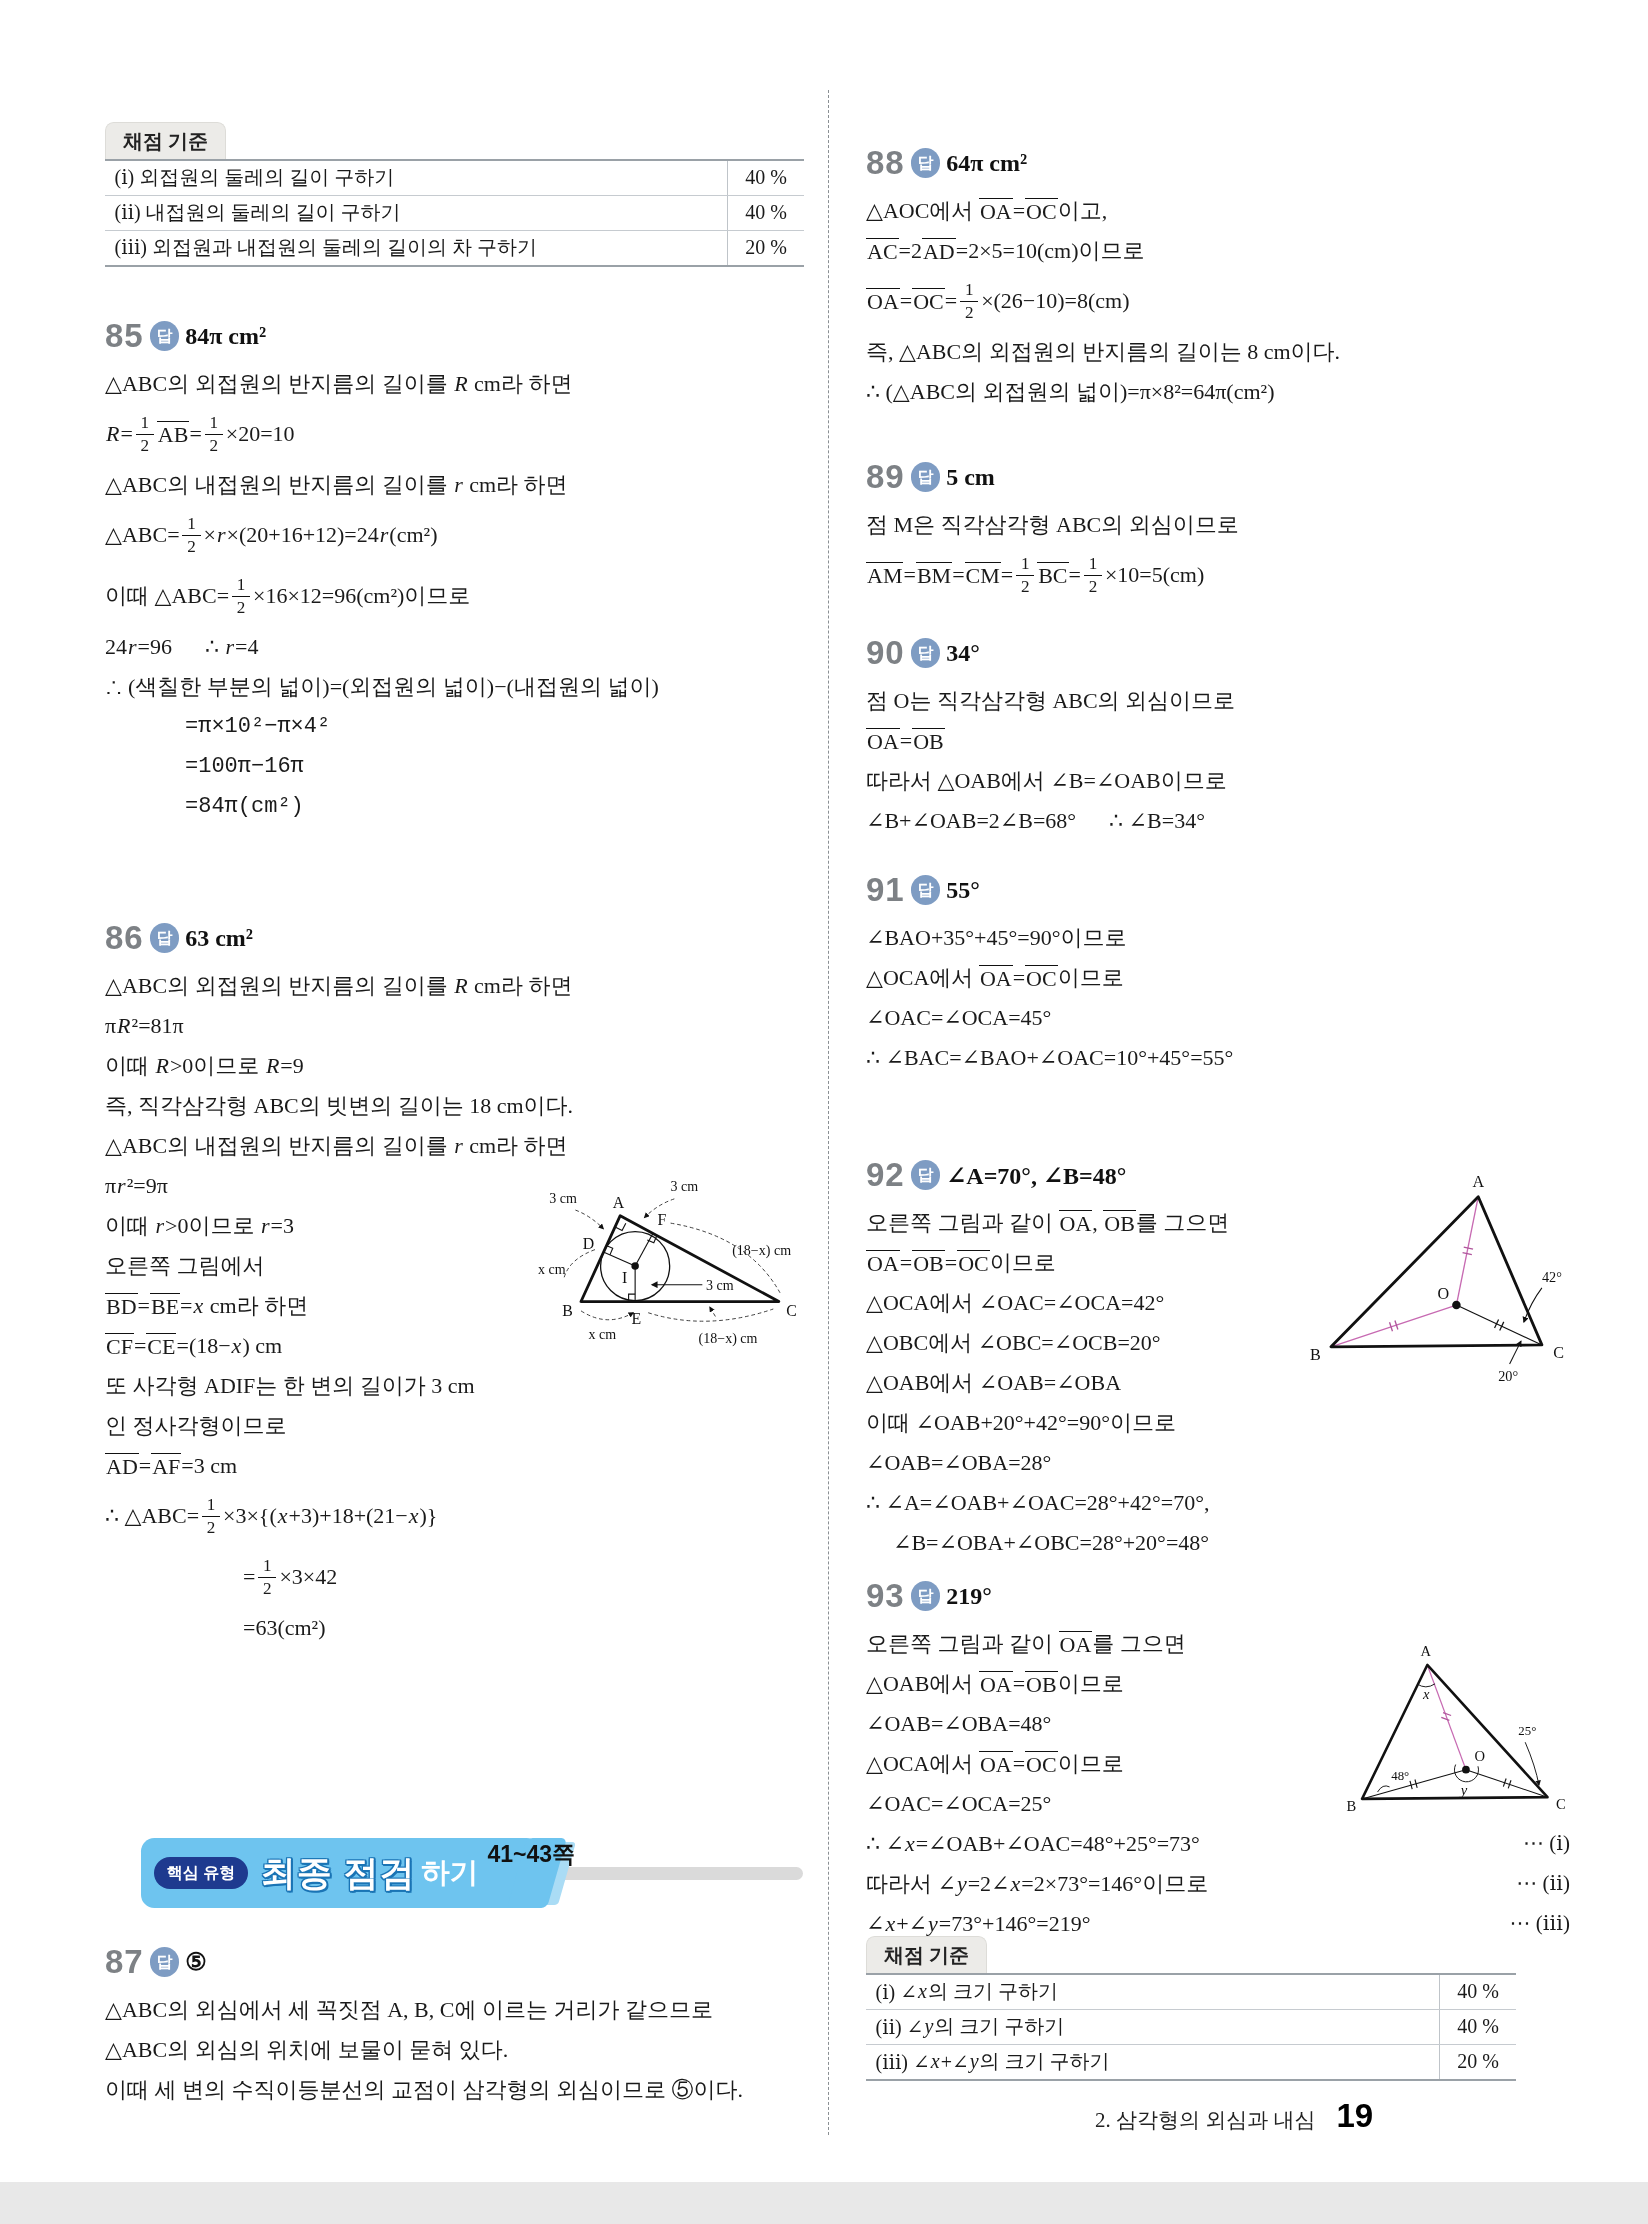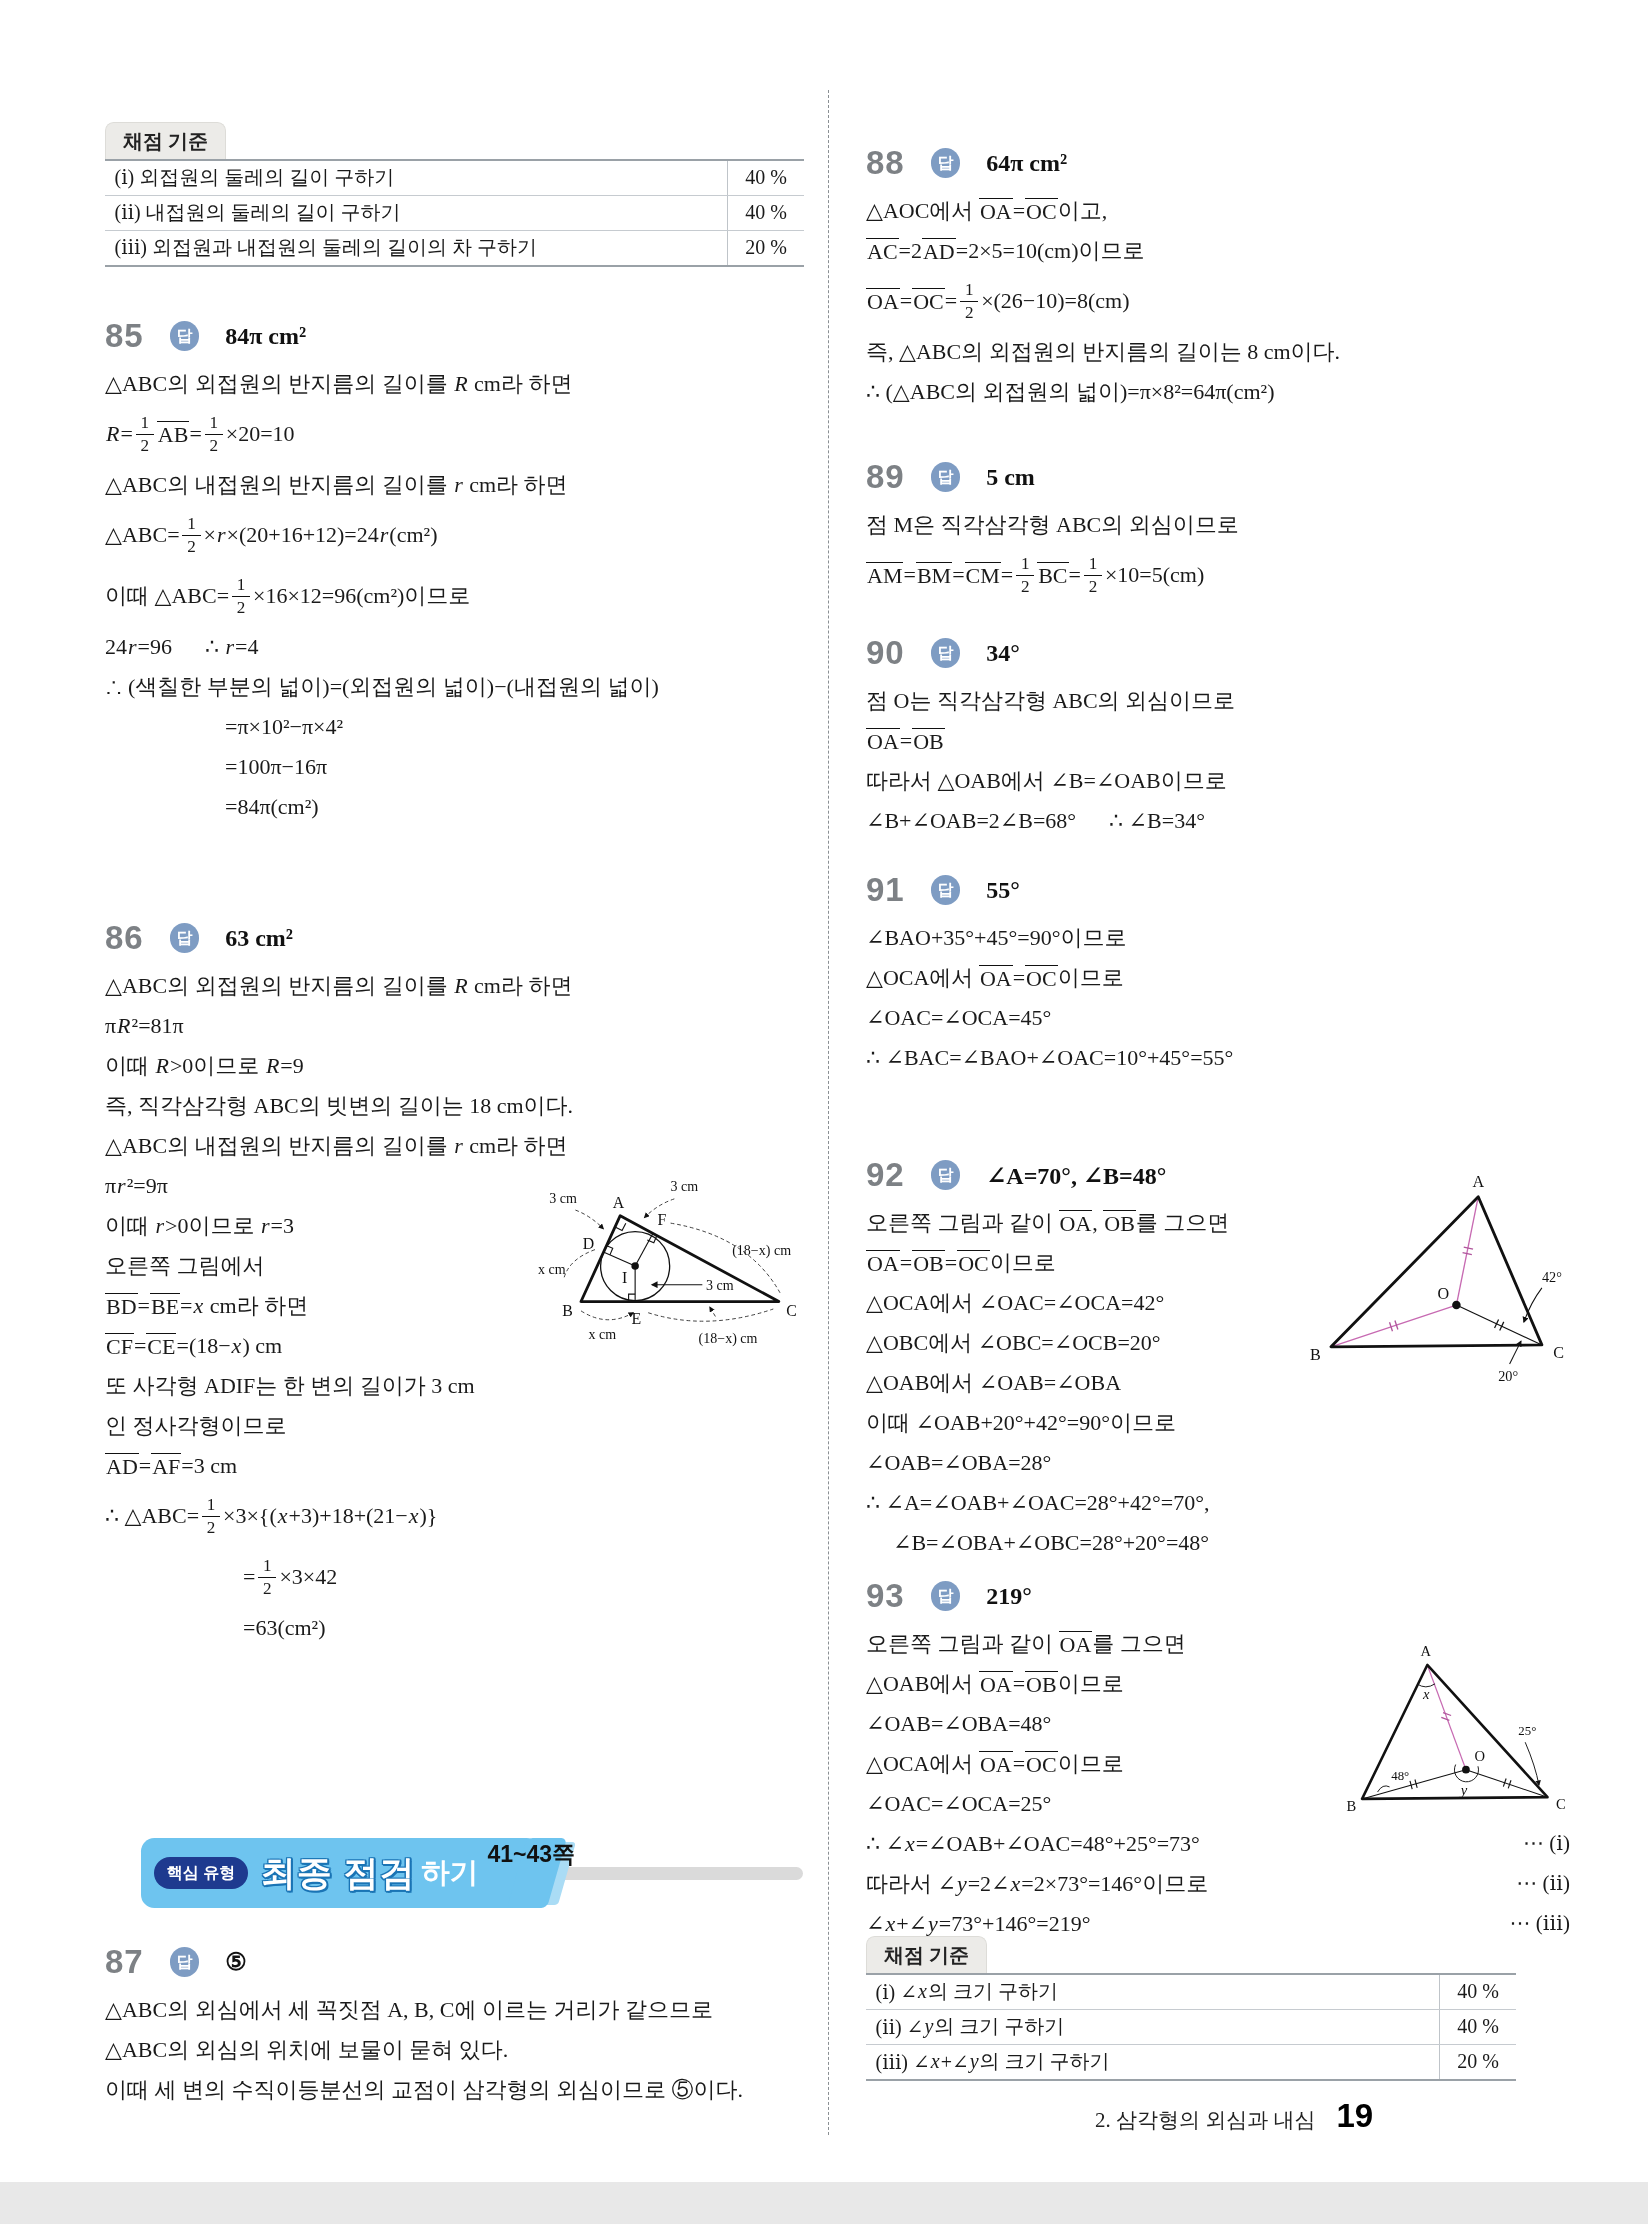--- a/index.html
+++ b/index.html
@@ -5,29 +5,29 @@
   html,body{margin:0;padding:0;background:#e8e8e8;}
   .page{position:relative;width:1648px;height:2182px;background:#ffffff;overflow:hidden;
         font-family:"Liberation Serif","DejaVu Serif",serif;color:#1a1a1a;}
   .col{position:absolute;top:0;}
   .col-left{left:105px;width:699px;}
   .col-right{left:866px;width:704px;}
   .divider{position:absolute;left:828px;top:90px;height:2045px;width:0;border-left:1.9px dashed #8a8f93;}
 
   
   .prob{position:absolute;left:0;width:100%;}
-  .phead{display:flex;align-items:center;gap:26px;height:44px;margin-bottom:5.7px;}
+  .phead{display:flex;align-items:center;gap:6px;height:44px;margin-bottom:5.7px;}
   .pnum{font-family:"Liberation Sans",sans-serif;font-weight:800;font-size:33px;color:#7d8185;letter-spacing:1px;}
   .badge{width:29.5px;height:29.5px;border-radius:50%;background:#7e9cc3;color:#fff;
          font-family:"Liberation Sans",sans-serif;font-weight:700;font-size:16px;
          display:inline-flex;align-items:center;justify-content:center;flex:none;}
   .pans{font-weight:700;font-size:24px;color:#111;}
   .line{min-height:40px;display:flex;align-items:center;font-size:22px;white-space:pre-wrap;}
   .disp{min-height:61px;}
-  .ind185{margin-left:120px;}
+  .ind185{margin-left:80px;font-family:Liberation Mono, monospace;}
   .ind145{margin-left:138px;}
   .ind28{margin-left:27px;}
   .tailline{justify-content:space-between;}
   .tail{font-size:21px;}
   .mm i{font-style:italic;padding:0 1px;}
   .ov{display:inline-block;border-top:1.5px solid #111;line-height:1.08;padding:1px 1px 0 1px;}
   .frac{display:inline-flex;flex-direction:column;align-items:center;vertical-align:middle;
         font-size:0.78em;line-height:1.12;margin:0 2.9px;}
   .frac .num{padding:0 4.8px 1px;border-bottom:1.4px solid #111;}
   .frac .den{padding-top:1px;}

